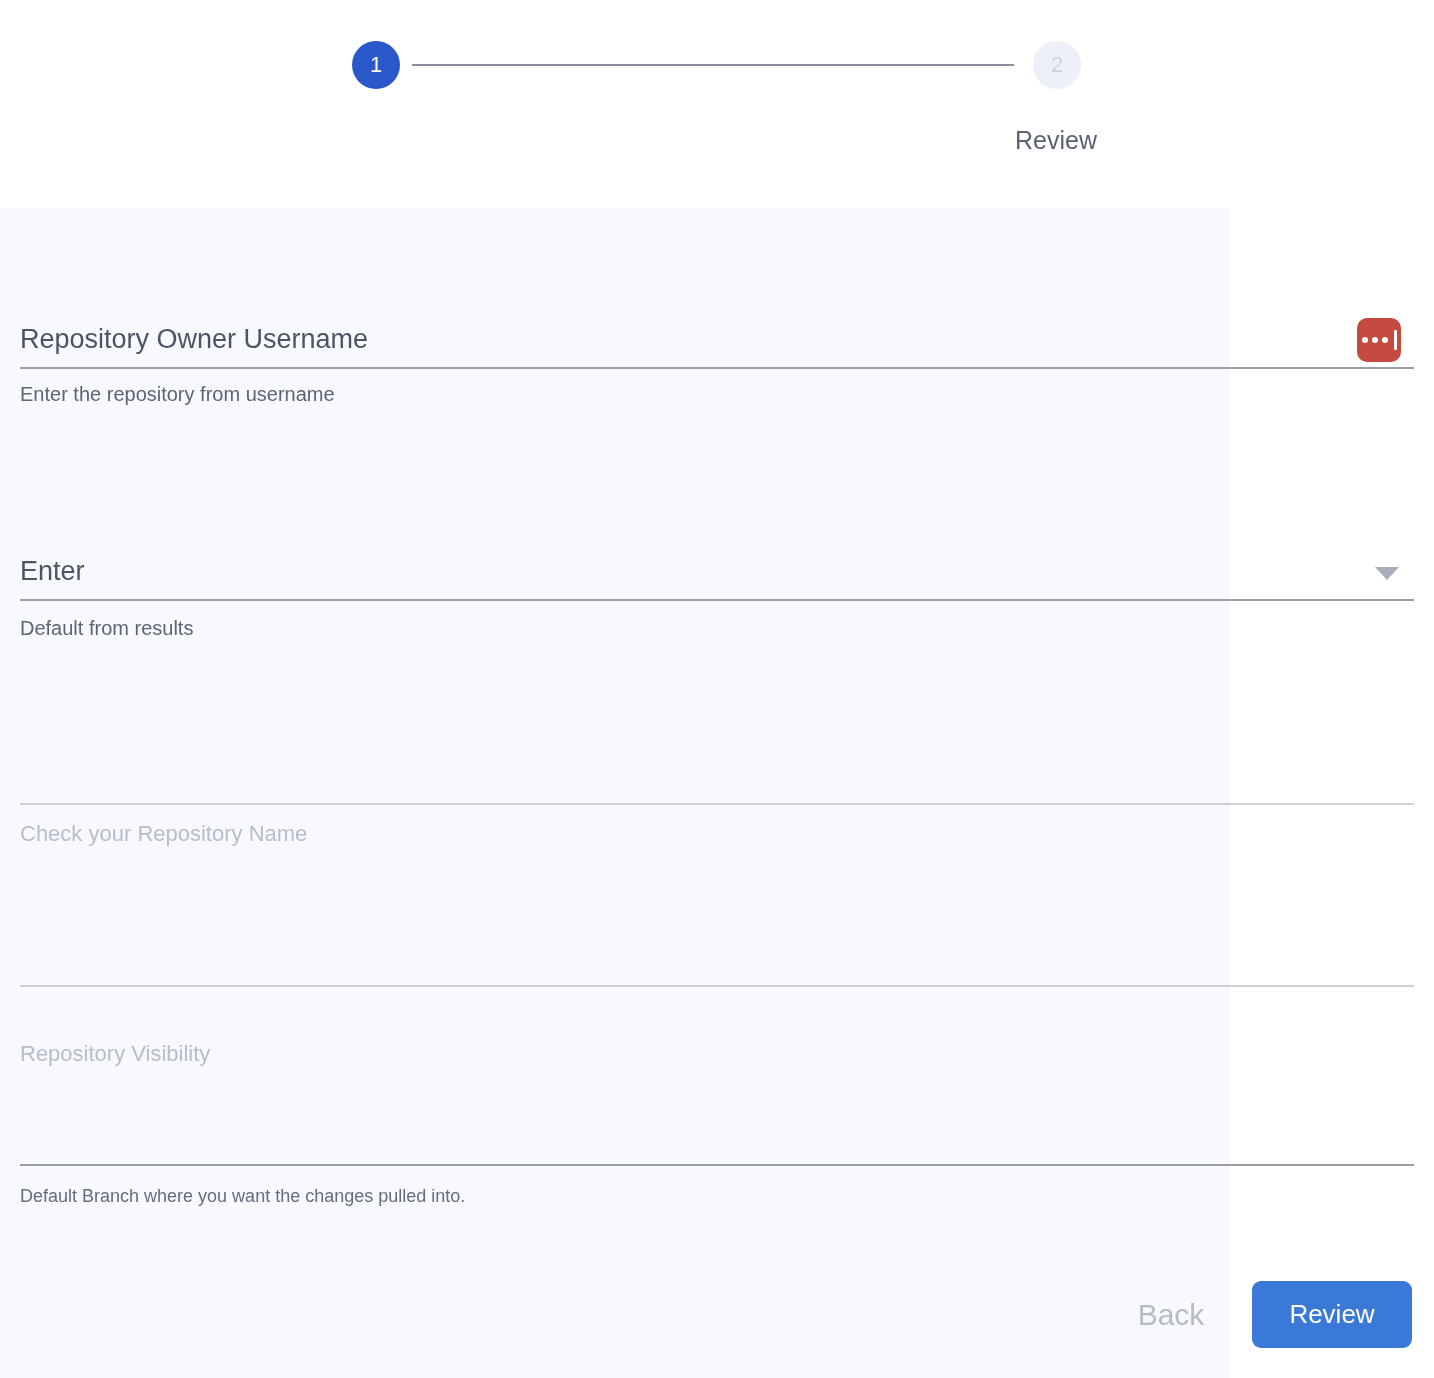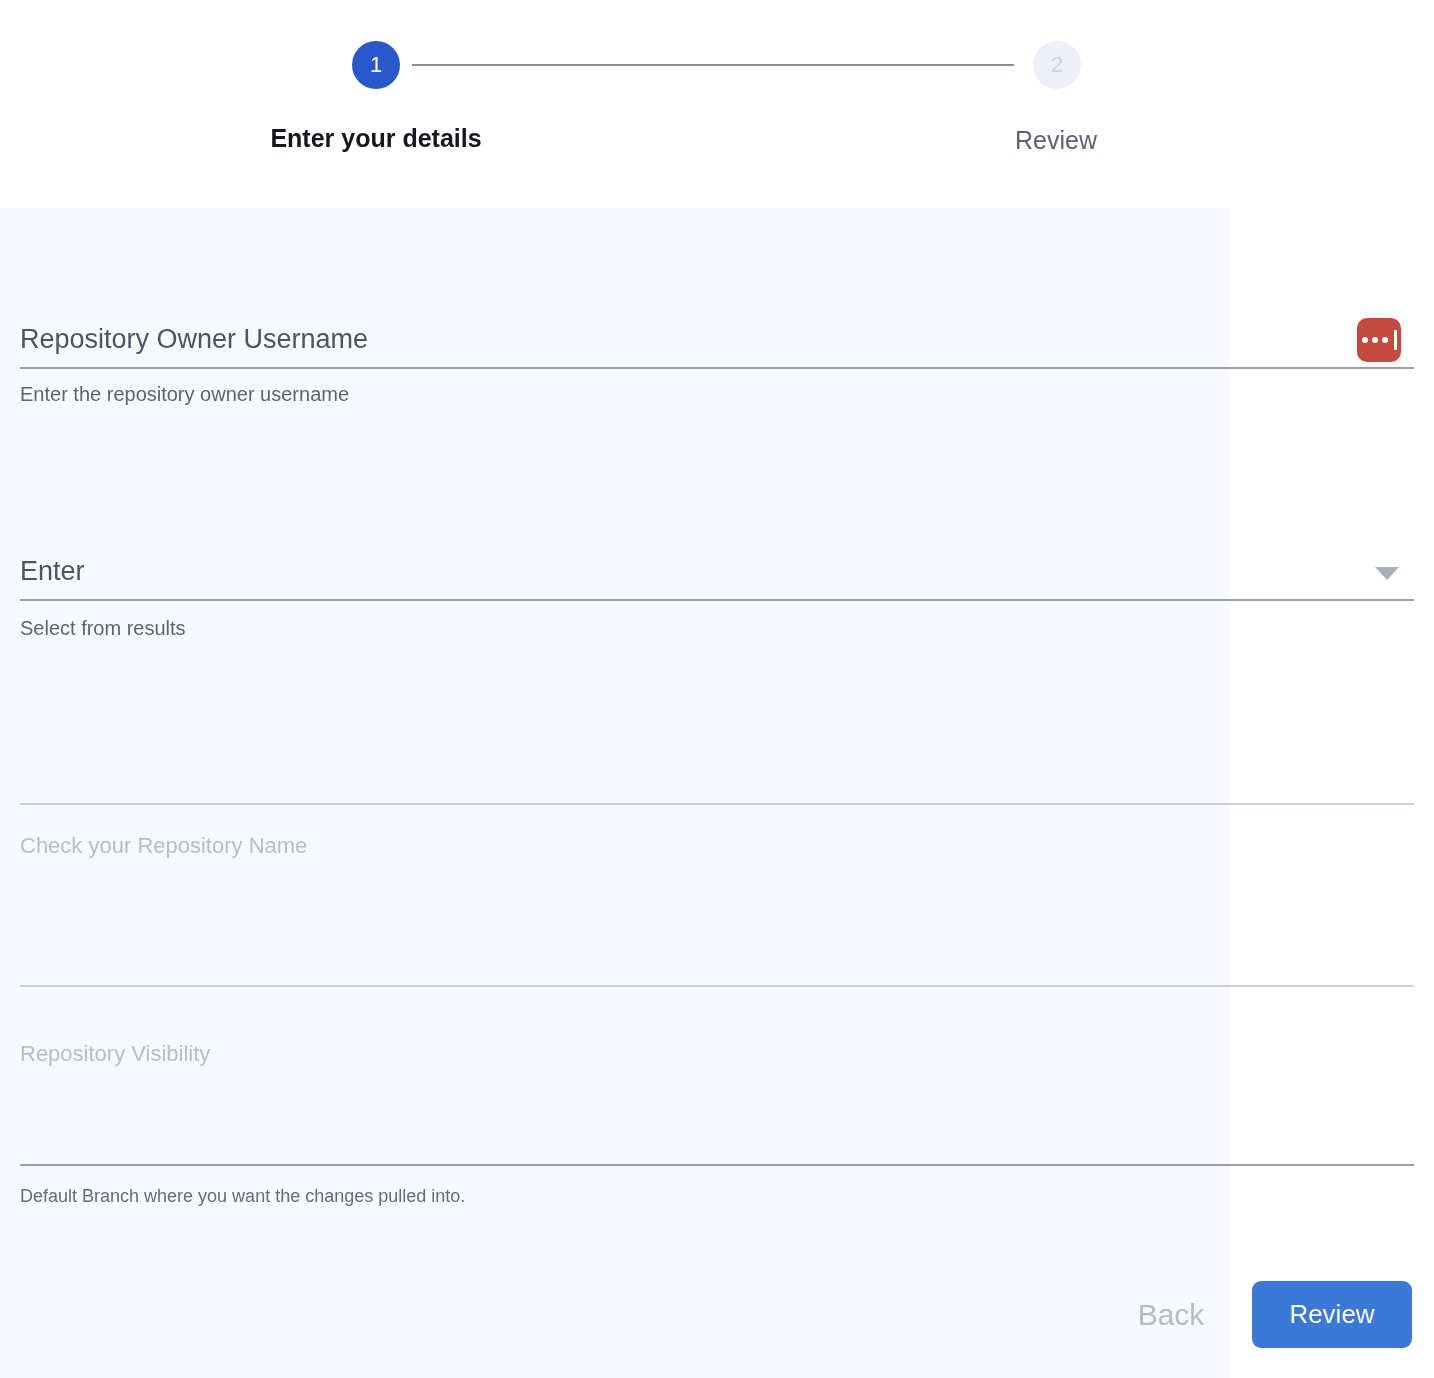--- a/index.html
+++ b/index.html
@@ -70,44 +70,43 @@
 <div class="page">
 
   <header class="stepper">
     <div class="step-circle active">
       <span>1</span>
     </div>
     <div class="connector"></div>
     <div class="step-circle inactive">
       <span>2</span>
     </div>
-    <div class="step-label active">Enter your details</div>
     <div class="step-label inactive">Review</div>
   </header>
 
   <main class="panel">
 
     <div class="field-label" style="top: 116px;">Repository Owner Username</div>
     <div class="autofill-icon" style="top: 110px;">
       <span class="dot"></span>
       <span class="dot"></span>
       <span class="dot"></span>
       <span class="bar"></span>
     </div>
     <div class="underline dark" style="top: 159px;"></div>
-    <div class="helper" style="top: 175px;">Enter the repository owner username</div>
+    <div class="helper" style="top: 175px;">Enter the repository from username</div>
 
     <div class="field-label" style="top: 348px;">Enter</div>
     <div class="chevron-down" style="top: 359px;"></div>
     <div class="underline dark" style="top: 391px;"></div>
-    <div class="helper" style="top: 409px;">Select from results</div>
+    <div class="helper" style="top: 409px;">Default from results</div>
 
     <div class="input-region" style="top: 547px;"></div>
     <div class="underline light" style="top: 595px;"></div>
-    <div class="helper faint" style="top: 613px; margin-top: 12px;">Check your Repository Name</div>
+    <div class="helper faint" style="top: 613px;">Check your Repository Name</div>
 
     <div class="input-region" style="top: 729px;"></div>
     <div class="underline light" style="top: 777px;"></div>
     <div class="helper faint" style="top: 833px;">Repository Visibility</div>
 
     <div class="input-region" style="top: 908px;"></div>
     <div class="underline dark" style="top: 956px;"></div>
     <div class="helper branch" style="top: 978px;">Default Branch where you want the changes pulled into.</div>
 
     <button class="back-button" style="top: 1079px;">Back</button>

